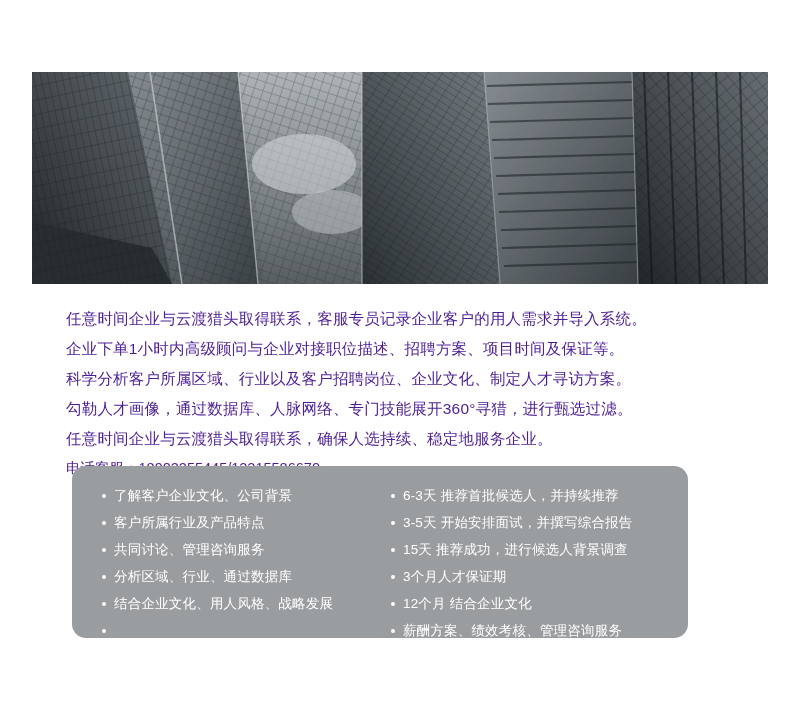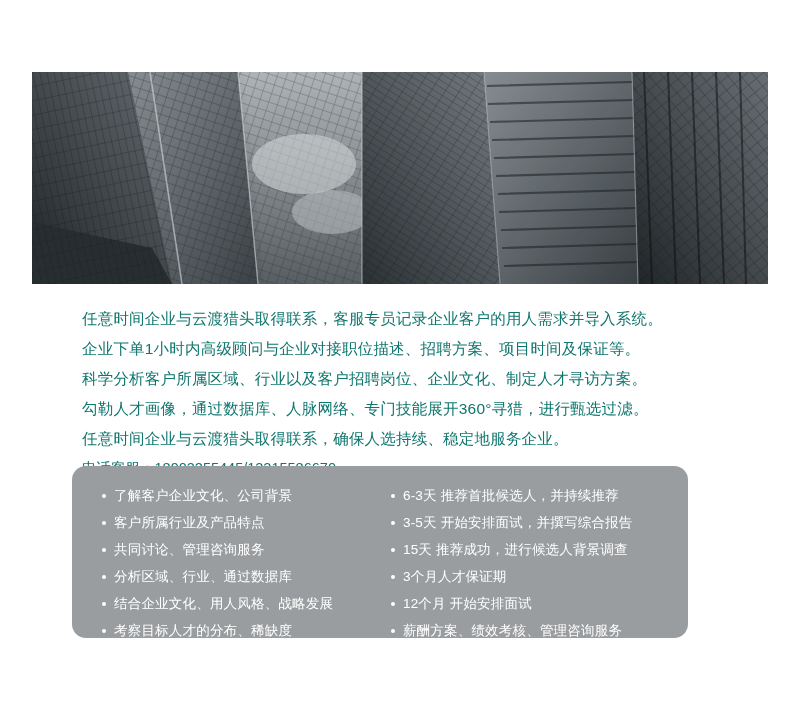--- a/index.html
+++ b/index.html
@@ -38,24 +38,24 @@
   }
 
   
   .desc {
     position: absolute;
     left: 66px;
     top: 308px;
     width: 700px;
   }
   .desc p {
-    margin: 0 0 9px 16px;
+    margin: 0 0 9px 0;
     font-size: 15.5px;
     line-height: 21px;
-    color: #0f766e;
+    color: #4c1d95;
     letter-spacing: 0.2px;
     white-space: nowrap;
   }
   .desc p.phone {
     font-size: 14.5px;
     margin-top: 3px;
     letter-spacing: 0;
   }
 
   
@@ -227,21 +227,20 @@
         <div class="bullet-row">
           <span class="dot"></span>
           <span class="bullet-text">分析区域、行业、通过数据库</span>
         </div>
         <div class="bullet-row">
           <span class="dot"></span>
           <span class="bullet-text">结合企业文化、用人风格、战略发展</span>
         </div>
         <div class="bullet-row">
           <span class="dot"></span>
-          <span class="bullet-text">考察目标人才的分布、稀缺度</span>
         </div>
       </div>
 
       <div class="col col-right">
         <div class="bullet-row">
           <span class="dot"></span>
           <span class="bullet-text">6-3天 推荐首批候选人，并持续推荐</span>
         </div>
         <div class="bullet-row">
           <span class="dot"></span>
@@ -250,21 +249,21 @@
         <div class="bullet-row">
           <span class="dot"></span>
           <span class="bullet-text">15天 推荐成功，进行候选人背景调查</span>
         </div>
         <div class="bullet-row">
           <span class="dot"></span>
           <span class="bullet-text">3个月人才保证期</span>
         </div>
         <div class="bullet-row">
           <span class="dot"></span>
-          <span class="bullet-text">12个月 开始安排面试</span>
+          <span class="bullet-text">12个月 结合企业文化</span>
         </div>
         <div class="bullet-row">
           <span class="dot"></span>
           <span class="bullet-text">薪酬方案、绩效考核、管理咨询服务</span>
         </div>
       </div>
     </div>
   </div>
 
 </div>

